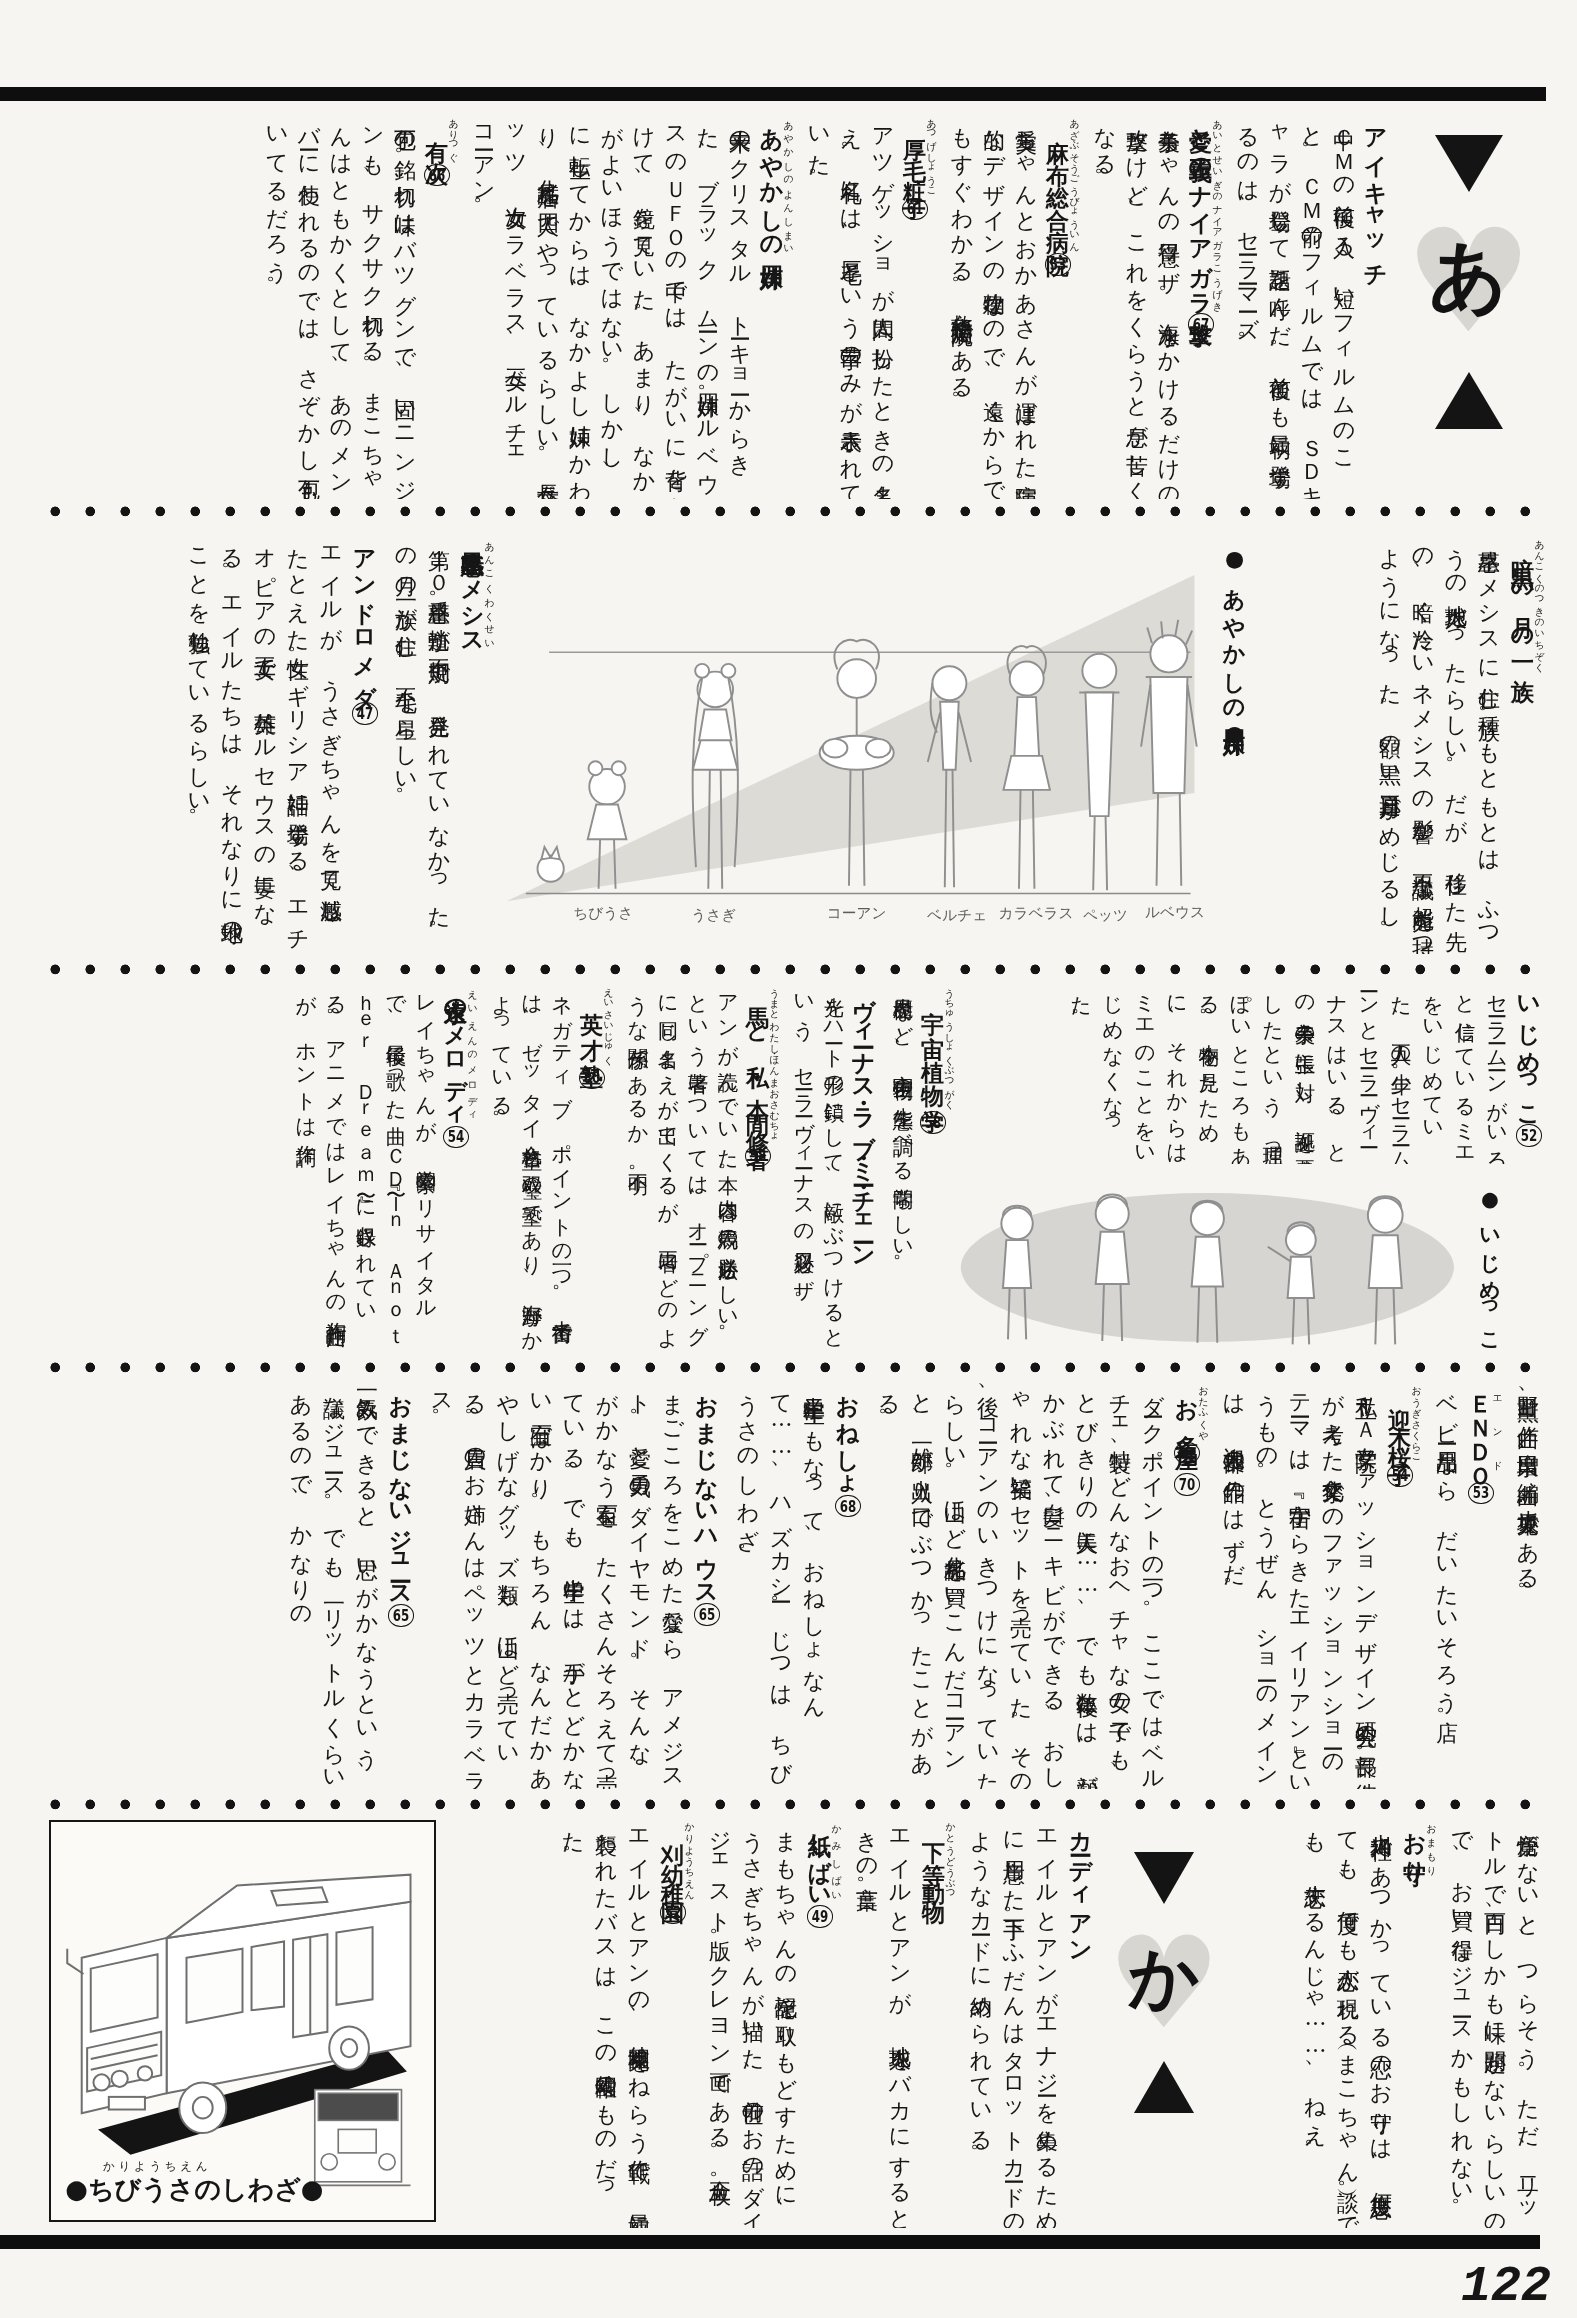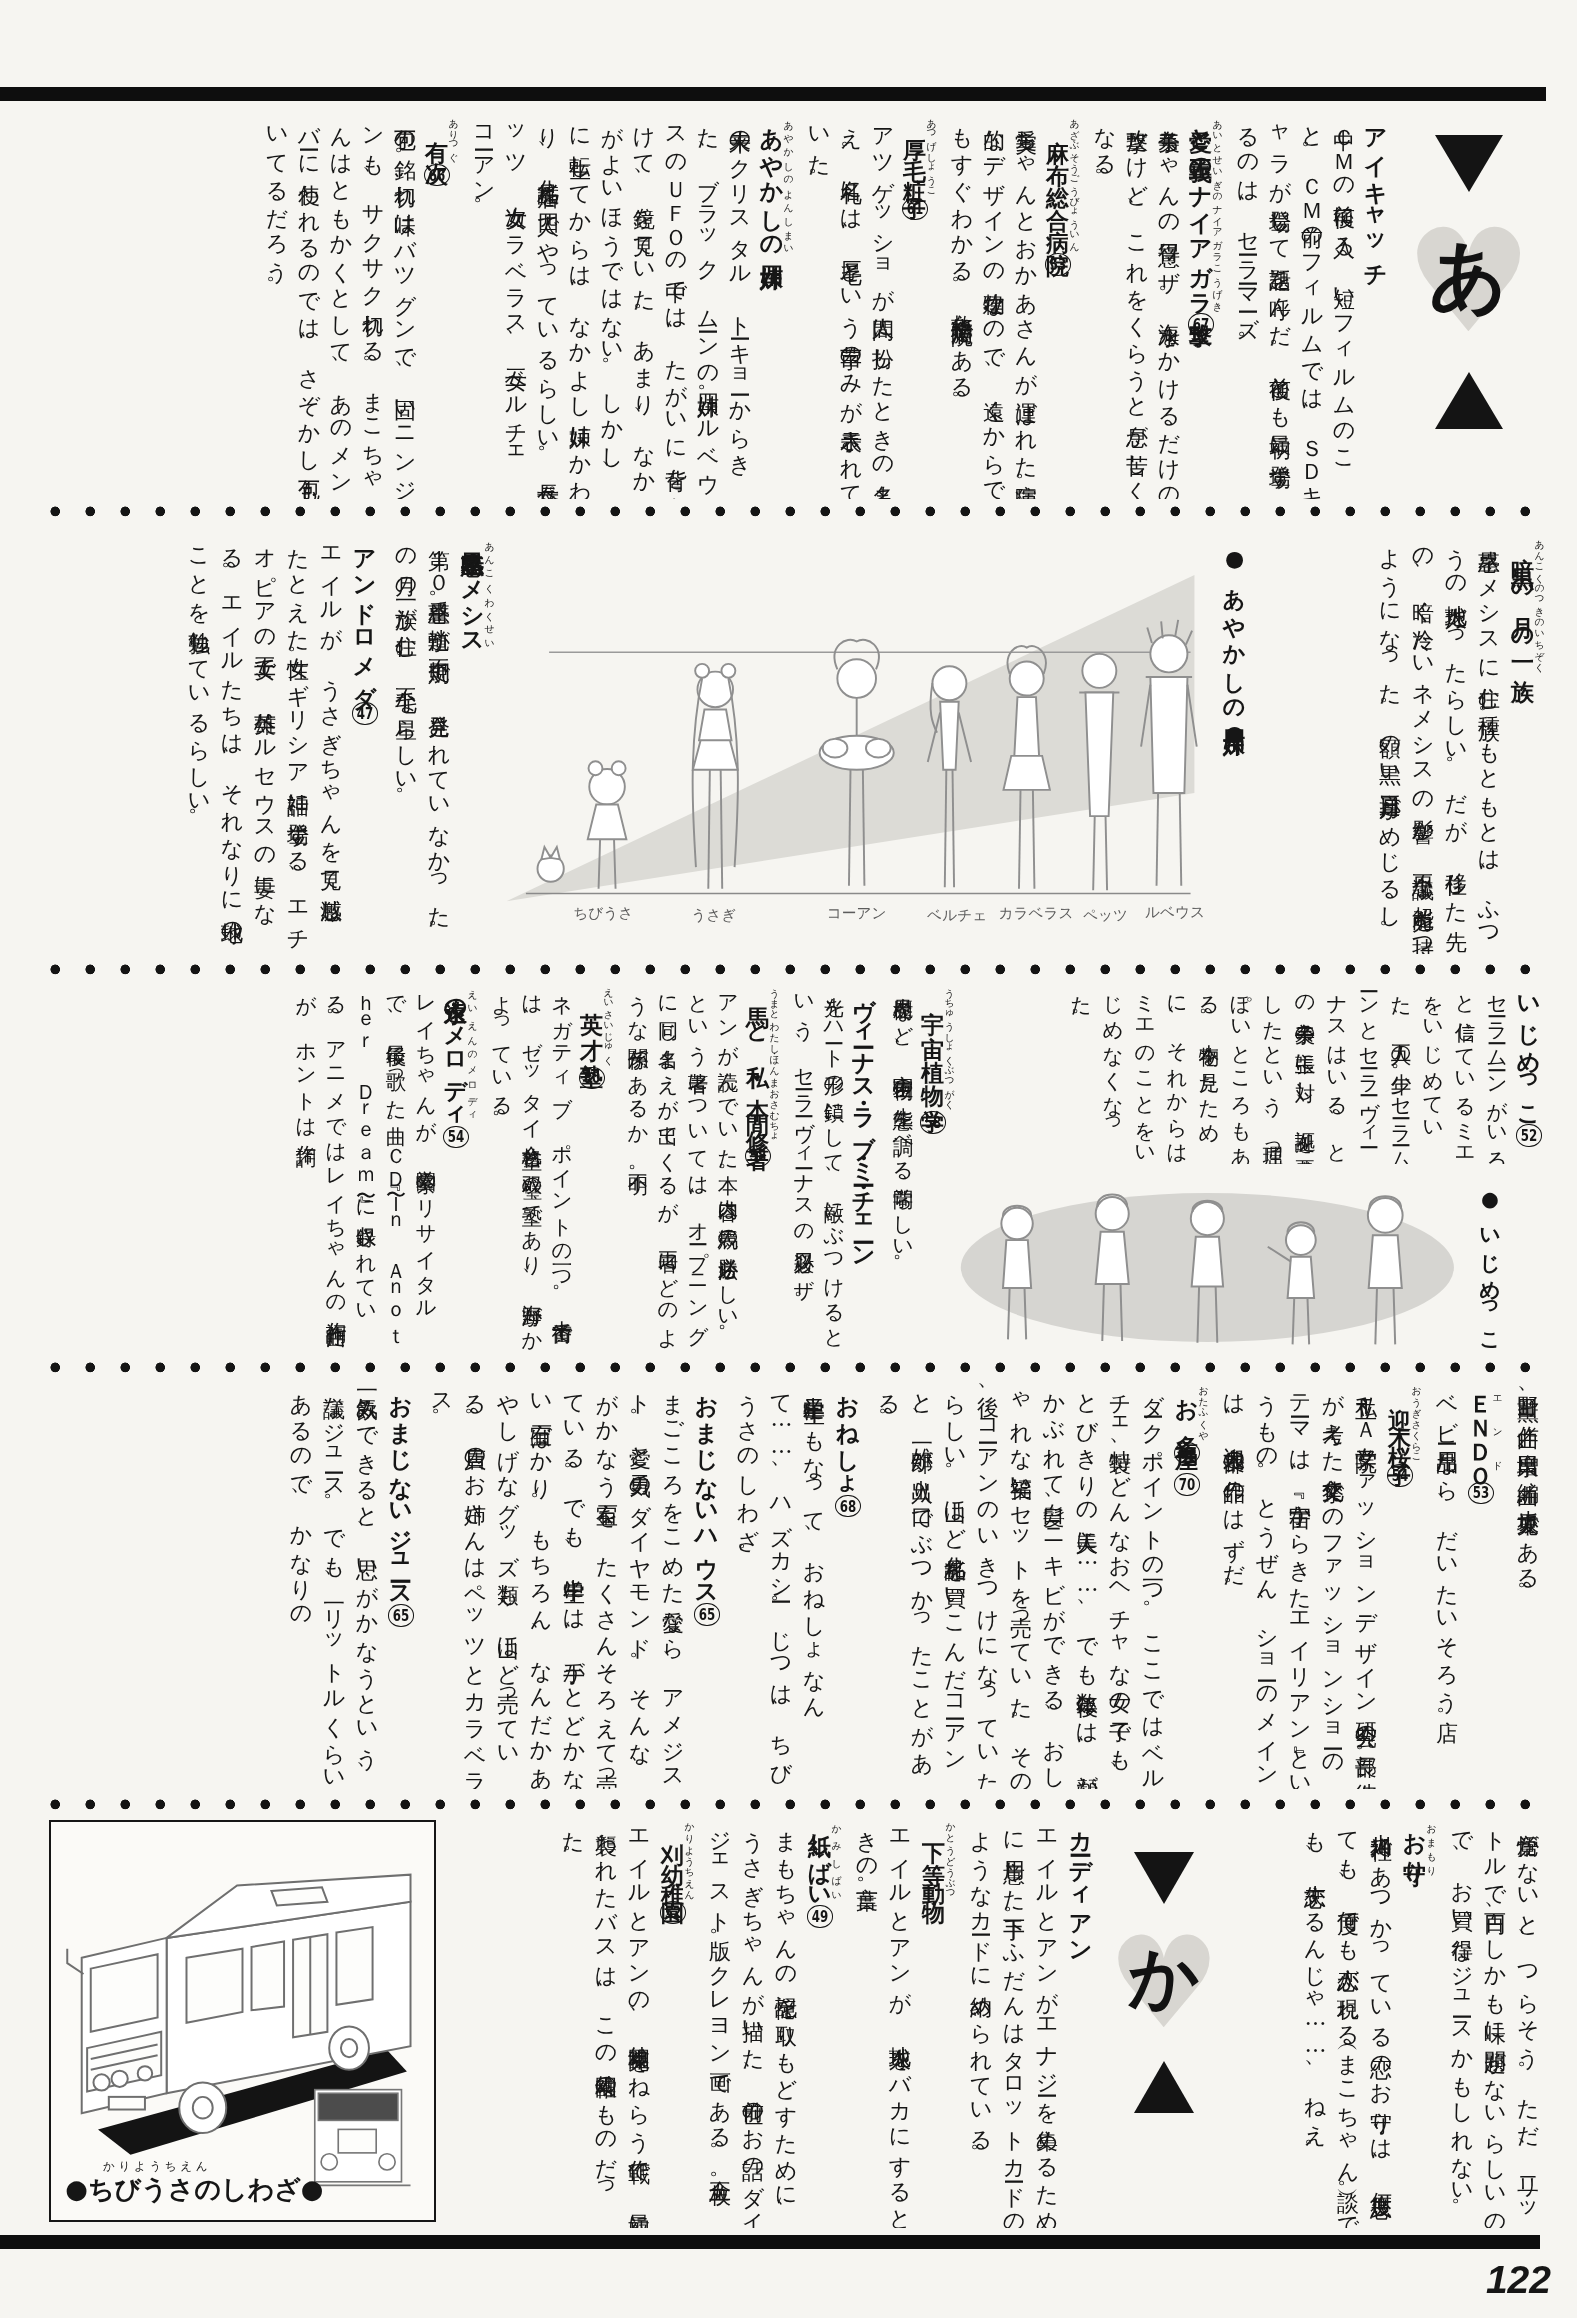--- a/index.html
+++ b/index.html
@@ -94,22 +94,22 @@
   #band-ka .marker-col{width:134px;padding-top:36px;gap:19.6px;}
   #band-ka .marker-col .heart-wrap{width:125px;height:118px;}
   #band-ka .marker-col .heart-glyph{font-size:127px;line-height:118px;}
   #band-ka .marker-col .heart-kana{font-size:70px;}
   #band-ka .tri.down{border-left:30px solid transparent;border-right:30px solid transparent;border-top:52px solid #141414;}
   #band-ka .tri.up{border-left:30px solid transparent;border-right:30px solid transparent;border-bottom:52px solid #141414;}
   .b5-right{width:314px;}
   
   .pageno{
     position:absolute;right:27px;top:2258px;
-    font-size:39px;font-style:italic;font-weight:bold;
-    font-family:Liberation Sans, sans-serif;
+    font-size:50px;font-style:italic;font-weight:bold;
+    font-family:Liberation Mono, monospace;
   }
   svg text{font-family:"DejaVu Sans","Liberation Sans",sans-serif;}
 </style>
 </head>
 <body>
 
 <div class="bar" style="left:0;top:87px;width:1546px;height:14.3px;"></div>
 
 <div class="band" id="band-a">
   <div class="textflow">

